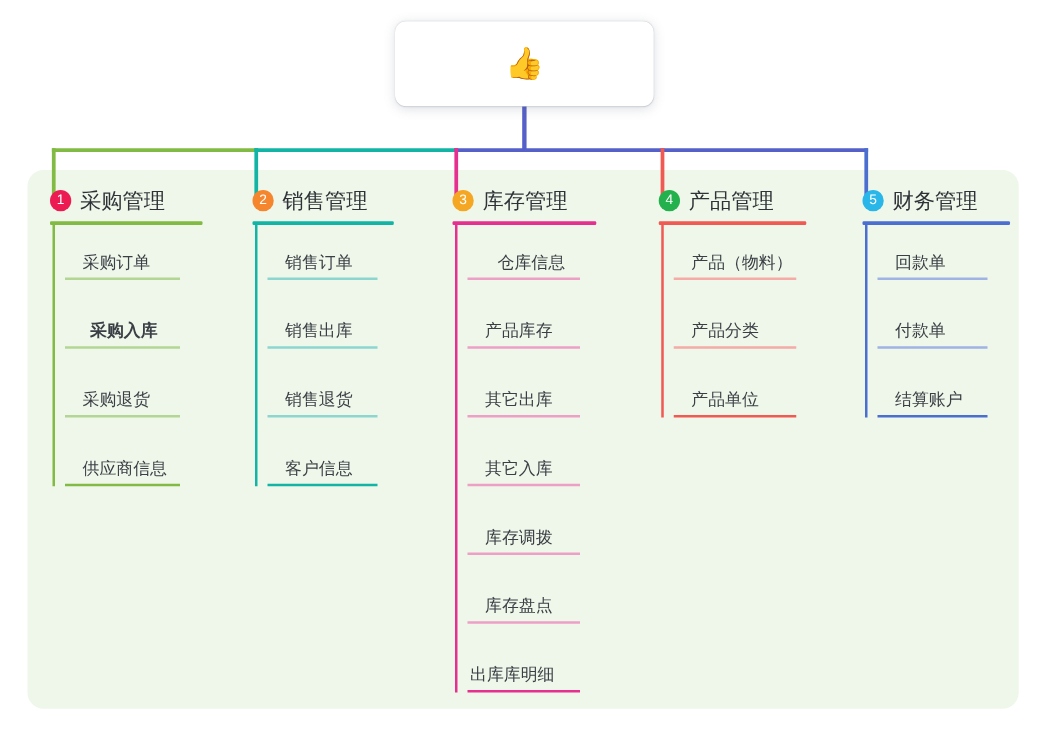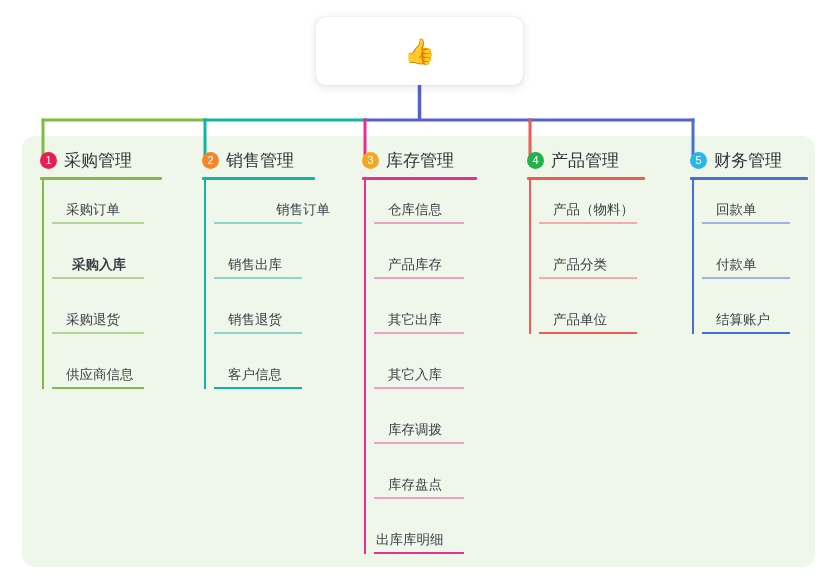--- a/index.html
+++ b/index.html
@@ -183,21 +183,21 @@
         </div>
       </div>
       <div class="column" style="position: absolute; left: 180px; top: 0px; width: 160px; height: 431px;">
         <div class="col-header">
           <span class="badge" style="background: rgb(245, 134, 46);">2</span>
           <span class="col-title">销售管理</span>
         </div>
         <div class="col-headrule" style="width: 113px; background: rgb(18, 181, 165);"></div>
         <div class="stem" style="height: 209px; background: rgb(18, 181, 165); left: 2px;"></div>
         <div class="leaf" style="left: 12px; top: 88px; width: 88px;">
-          <span class="leaf-label" style="left: 14px; margin-left: 48px;">销售订单</span>
+          <span class="leaf-label" style="left: 14px;">销售订单</span>
           <div class="leaf-rule" style="width: 88px; background: rgb(140, 214, 207);"></div>
         </div>
         <div class="leaf" style="left: 12px; top: 143px; width: 88px;">
           <span class="leaf-label" style="left: 14px;">销售出库</span>
           <div class="leaf-rule" style="width: 88px; background: rgb(140, 214, 207);"></div>
         </div>
         <div class="leaf" style="left: 12px; top: 198px; width: 88px;">
           <span class="leaf-label" style="left: 14px;">销售退货</span>
           <div class="leaf-rule" style="width: 88px; background: rgb(140, 214, 207);"></div>
         </div>
@@ -207,21 +207,21 @@
         </div>
       </div>
       <div class="column" style="position: absolute; left: 340px; top: 0px; width: 160px; height: 431px;">
         <div class="col-header">
           <span class="badge" style="background: rgb(245, 166, 35);">3</span>
           <span class="col-title">库存管理</span>
         </div>
         <div class="col-headrule" style="width: 115px; background: rgb(229, 48, 143);"></div>
         <div class="stem" style="height: 374px; background: rgb(229, 48, 143); left: 2px;"></div>
         <div class="leaf" style="left: 12px; top: 88px; width: 90px;">
-          <span class="leaf-label" style="left: 14px;">仓库信息</span>
+          <span class="leaf-label" style="left: 24px;">仓库信息</span>
           <div class="leaf-rule" style="width: 90px; background: rgb(237, 160, 198);"></div>
         </div>
         <div class="leaf" style="left: 12px; top: 143px; width: 90px;">
           <span class="leaf-label" style="left: 14px;">产品库存</span>
           <div class="leaf-rule" style="width: 90px; background: rgb(237, 160, 198);"></div>
         </div>
         <div class="leaf" style="left: 12px; top: 198px; width: 90px;">
           <span class="leaf-label" style="left: 14px; margin-top: 20px;">其它出库</span>
           <div class="leaf-rule" style="width: 90px; background: rgb(237, 160, 198);"></div>
         </div>

